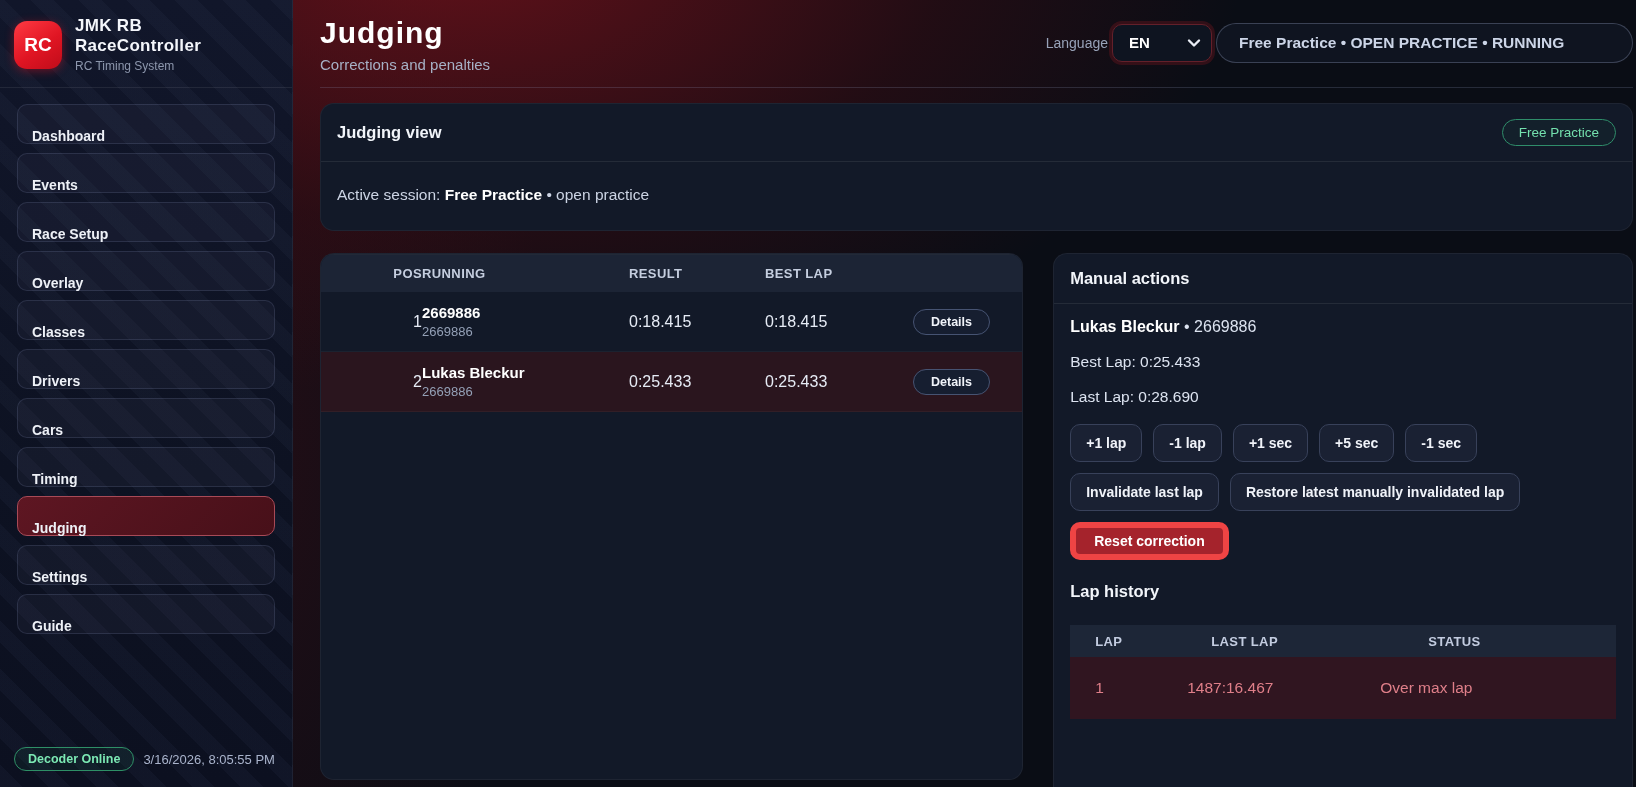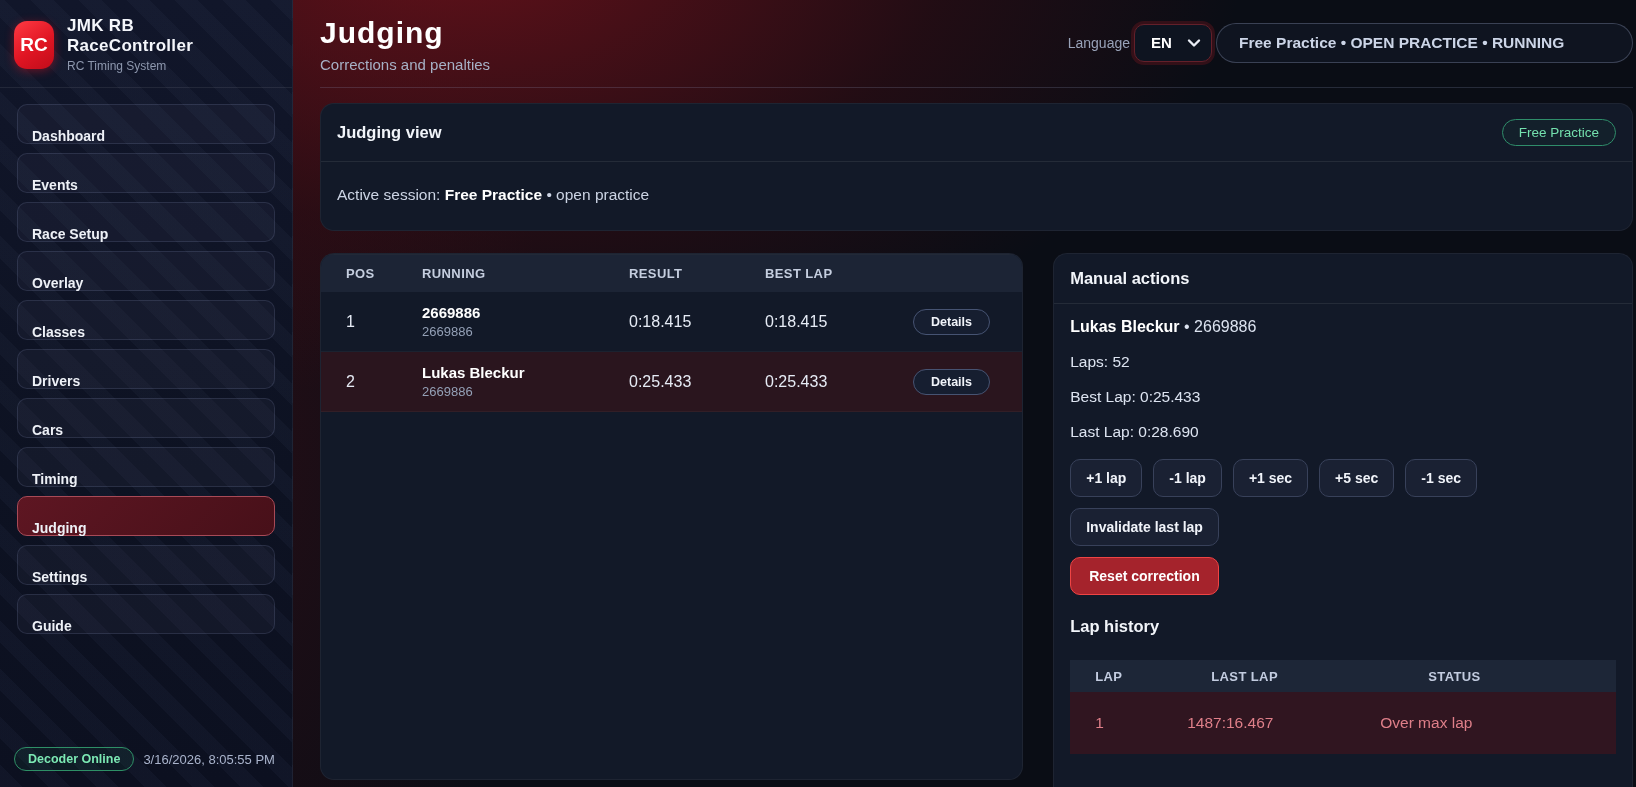--- a/index.html
+++ b/index.html
@@ -7,21 +7,21 @@
   *{box-sizing:border-box;}
 
   
   .sidebar{position:absolute;left:0;top:0;width:293px;height:787px;display:flex;flex-direction:column;
     background:
       repeating-linear-gradient(45deg, rgba(140,155,200,0.045) 0 16px, rgba(0,0,0,0) 16px 34px),
       linear-gradient(180deg,#11162a 0%,#0d1222 60%,#0c1020 100%);
     border-right:1px solid rgba(255,255,255,0.06);}
   .brand{display:flex;align-items:center;gap:13px;padding:16px 16px 14px 14px;
     border-bottom:1px solid rgba(255,255,255,0.08);}
-  .logo{width:40px;height:48px;border-radius:13px;flex:0 0 auto;
+  .logo{width:48px;height:48px;border-radius:13px;flex:0 0 auto;
     background:linear-gradient(145deg,#ff3a43 0%,#e01523 55%,#c00c1a 100%);
     display:flex;align-items:center;justify-content:center;font-weight:800;font-size:19px;color:#fff;
     box-shadow:0 2px 10px rgba(220,20,35,0.45);}
   .brand-title{font-weight:800;font-size:17px;line-height:1.15;color:#f4f6fb;letter-spacing:0.3px;}
   .brand-sub{font-size:12px;color:#8d97ad;margin-top:4px;}
   .nav{padding:16px 17px 0 17px;}
   .nav-item{display:block;height:40px;line-height:38px;padding:12px 14px;margin-bottom:9px;
     border-radius:10px;border:1px solid rgba(148,163,200,0.17);
     background:rgba(148,163,200,0.05);font-weight:700;font-size:14px;color:#eef1f7;cursor:pointer;}
   .nav-item.active{background:linear-gradient(135deg,#5e1622 0%,#471019 100%);
@@ -38,21 +38,21 @@
       radial-gradient(520px 980px at -6% 55%, rgba(98,16,24,0.30) 0%, rgba(10,12,20,0) 65%),
       #0a0d15;}
   .content{width:1340px;padding:12px 0 0 27px;}
 
   .page-header{display:flex;align-items:center;}
   .titles{min-width:0;}
   .page-title{margin:4px 0 0 0;font-size:30px;font-weight:800;letter-spacing:1px;color:#ffffff;}
   .page-subtitle{margin-top:6px;font-size:15px;color:#a7b1c6;}
   .header-right{margin-left:auto;display:flex;align-items:center;gap:4px;}
   .lang-label{font-size:14px;color:#98a2b8;}
-  .lang-select{width:78px;height:38px;border-radius:10px;background:#0e1420;cursor:pointer;
+  .lang-select{width:100px;height:38px;border-radius:10px;background:#0e1420;cursor:pointer;
     border:1px solid #63202a;box-shadow:0 0 0 3px rgba(120,22,32,0.35);
     display:flex;align-items:center;justify-content:space-between;padding:0 10px 0 16px;
     font-weight:800;font-size:15px;color:#fff;}
   .status-pill{width:417px;height:40px;line-height:38px;border-radius:999px;flex:0 0 auto;
     border:1px solid rgba(150,162,195,0.32);background:rgba(18,24,38,0.65);
     padding:0 22px;font-weight:800;font-size:15.5px;color:#ccd5e7;
     white-space:nowrap;overflow:hidden;}
   .header-divider{margin-top:14px;border-bottom:1px solid rgba(140,150,185,0.22);}
 
   .card{background:#121928;border:1px solid rgba(255,255,255,0.05);border-radius:14px;}
@@ -70,39 +70,39 @@
   .filter-row{display:flex;align-items:center;gap:16px;padding:14px 16px;}
   .filter-label{width:120px;font-weight:800;font-size:15px;line-height:1.35;color:#f2f5fa;}
   .select{flex:1;height:40px;border-radius:10px;background:#0f141f;cursor:pointer;
     border:1px solid rgba(255,255,255,0.10);display:flex;align-items:center;
     padding:0 12px 0 16px;font-size:14.5px;color:#e8ecf4;}
   .select .chev{margin-left:auto;}
   .divline{border-bottom:1px solid rgba(255,255,255,0.07);}
 
   .rt-head,.rt-row{display:grid;grid-template-columns:101px 207px 136px 148px 1fr;align-items:center;}
   .rt-head{height:37px;background:#1c2435;color:#c5cedf;font-weight:800;font-size:13px;letter-spacing:0.4px;}
-  .rt-head > div:first-child, .rt-row > div:first-child{padding-left:25px;}
+  .rt-head > div:first-child, .rt-row > div:first-child{padding-left:25px;text-align:right;}
   .rt-row{height:60px;font-size:16px;color:#e6ebf5;border-bottom:1px solid rgba(255,255,255,0.04);}
   .rt-row.selected{background:#2a151e;}
   .drv-name{font-weight:800;font-size:15px;color:#ffffff;line-height:1.25;}
   .drv-sub{font-size:13px;color:#94a0b6;margin-top:2px;}
   .details-btn{display:inline-block;padding:5px 17px;border-radius:999px;cursor:pointer;
     background:#161e30;border:1px solid #465372;color:#f0f3f9;font-weight:800;font-size:12.5px;}
 
   .right-card{width:592px;min-height:560px;}
   .ma-body{padding:14px 16px 16px 16px;}
   .driver-line{font-size:16px;color:#dce3f0;margin-bottom:17px;}
   .driver-line b{color:#ffffff;}
   .stat-line{font-size:15.5px;color:#dce3f0;margin-bottom:17px;}
   .btn-row{display:flex;gap:11px;margin-top:18px;flex-wrap:nowrap;}
   .act-btn{height:38px;padding:0 15px;border-radius:10px;background:#1a2133;cursor:pointer;
     border:1px solid #38415a;color:#f0f3f9;font-weight:800;font-size:14px;
     display:flex;align-items:center;white-space:nowrap;}
   .reset-btn{height:38px;padding:0 18px;border-radius:10px;background:#a5232c;cursor:pointer;
-    border:1px solid #ef4444;color:#ffffff;font-weight:800;font-size:14px;
+    border:6px solid #ef4444;color:#ffffff;font-weight:800;font-size:14px;
     display:inline-flex;align-items:center;margin-top:11px;}
   .lh-title{margin-top:22px;font-weight:800;font-size:16.5px;color:#f2f5fa;}
   .lh-table{margin-top:24px;}
   .lh-head,.lh-row{display:grid;grid-template-columns:117px 193px 1fr;align-items:center;}
   .lh-head{height:32px;background:#1d2637;color:#c3cce0;font-weight:800;font-size:13px;letter-spacing:0.4px;gap:24px;}
   .lh-head > div:first-child,.lh-row > div:first-child{padding-left:25px;}
   .lh-row{height:62px;background:#301520;color:#df7f89;font-size:15.5px;}
   .chev{stroke:#e8ecf4;stroke-width:2.4;fill:none;stroke-linecap:round;stroke-linejoin:round;}
 </style>
 </head>
@@ -210,40 +210,37 @@
         <div class="card-header">
           <span>Manual actions</span>
         </div>
         <div class="ma-body">
           <div class="driver-line">
             <b>Lukas Bleckur</b>
             <span>•</span>
             <span>2669886</span>
           </div>
           <div class="stat-line">
-            <span>Laps:</span>
-            <span>52</span>
-          </div>
-          <div class="stat-line">
             <span>Best Lap:</span>
             <span>0:25.433</span>
           </div>
           <div class="stat-line" style="margin-bottom:0">
             <span>Last Lap:</span>
             <span>0:28.690</span>
           </div>
           <div class="btn-row">
             <div class="act-btn">+1 lap</div>
             <div class="act-btn">-1 lap</div>
             <div class="act-btn">+1 sec</div>
             <div class="act-btn">+5 sec</div>
             <div class="act-btn">-1 sec</div>
           </div>
           <div class="btn-row" style="margin-top:11px">
             <div class="act-btn">Invalidate last lap</div>
+            <div class="act-btn">Restore latest manually invalidated lap</div>
           </div>
           <div class="reset-btn">Reset correction</div>
 
           <div class="lh-title">Lap history</div>
           <div class="lh-table">
             <div class="lh-head">
               <div>LAP</div>
               <div>LAST LAP</div>
               <div>STATUS</div>
             </div>

